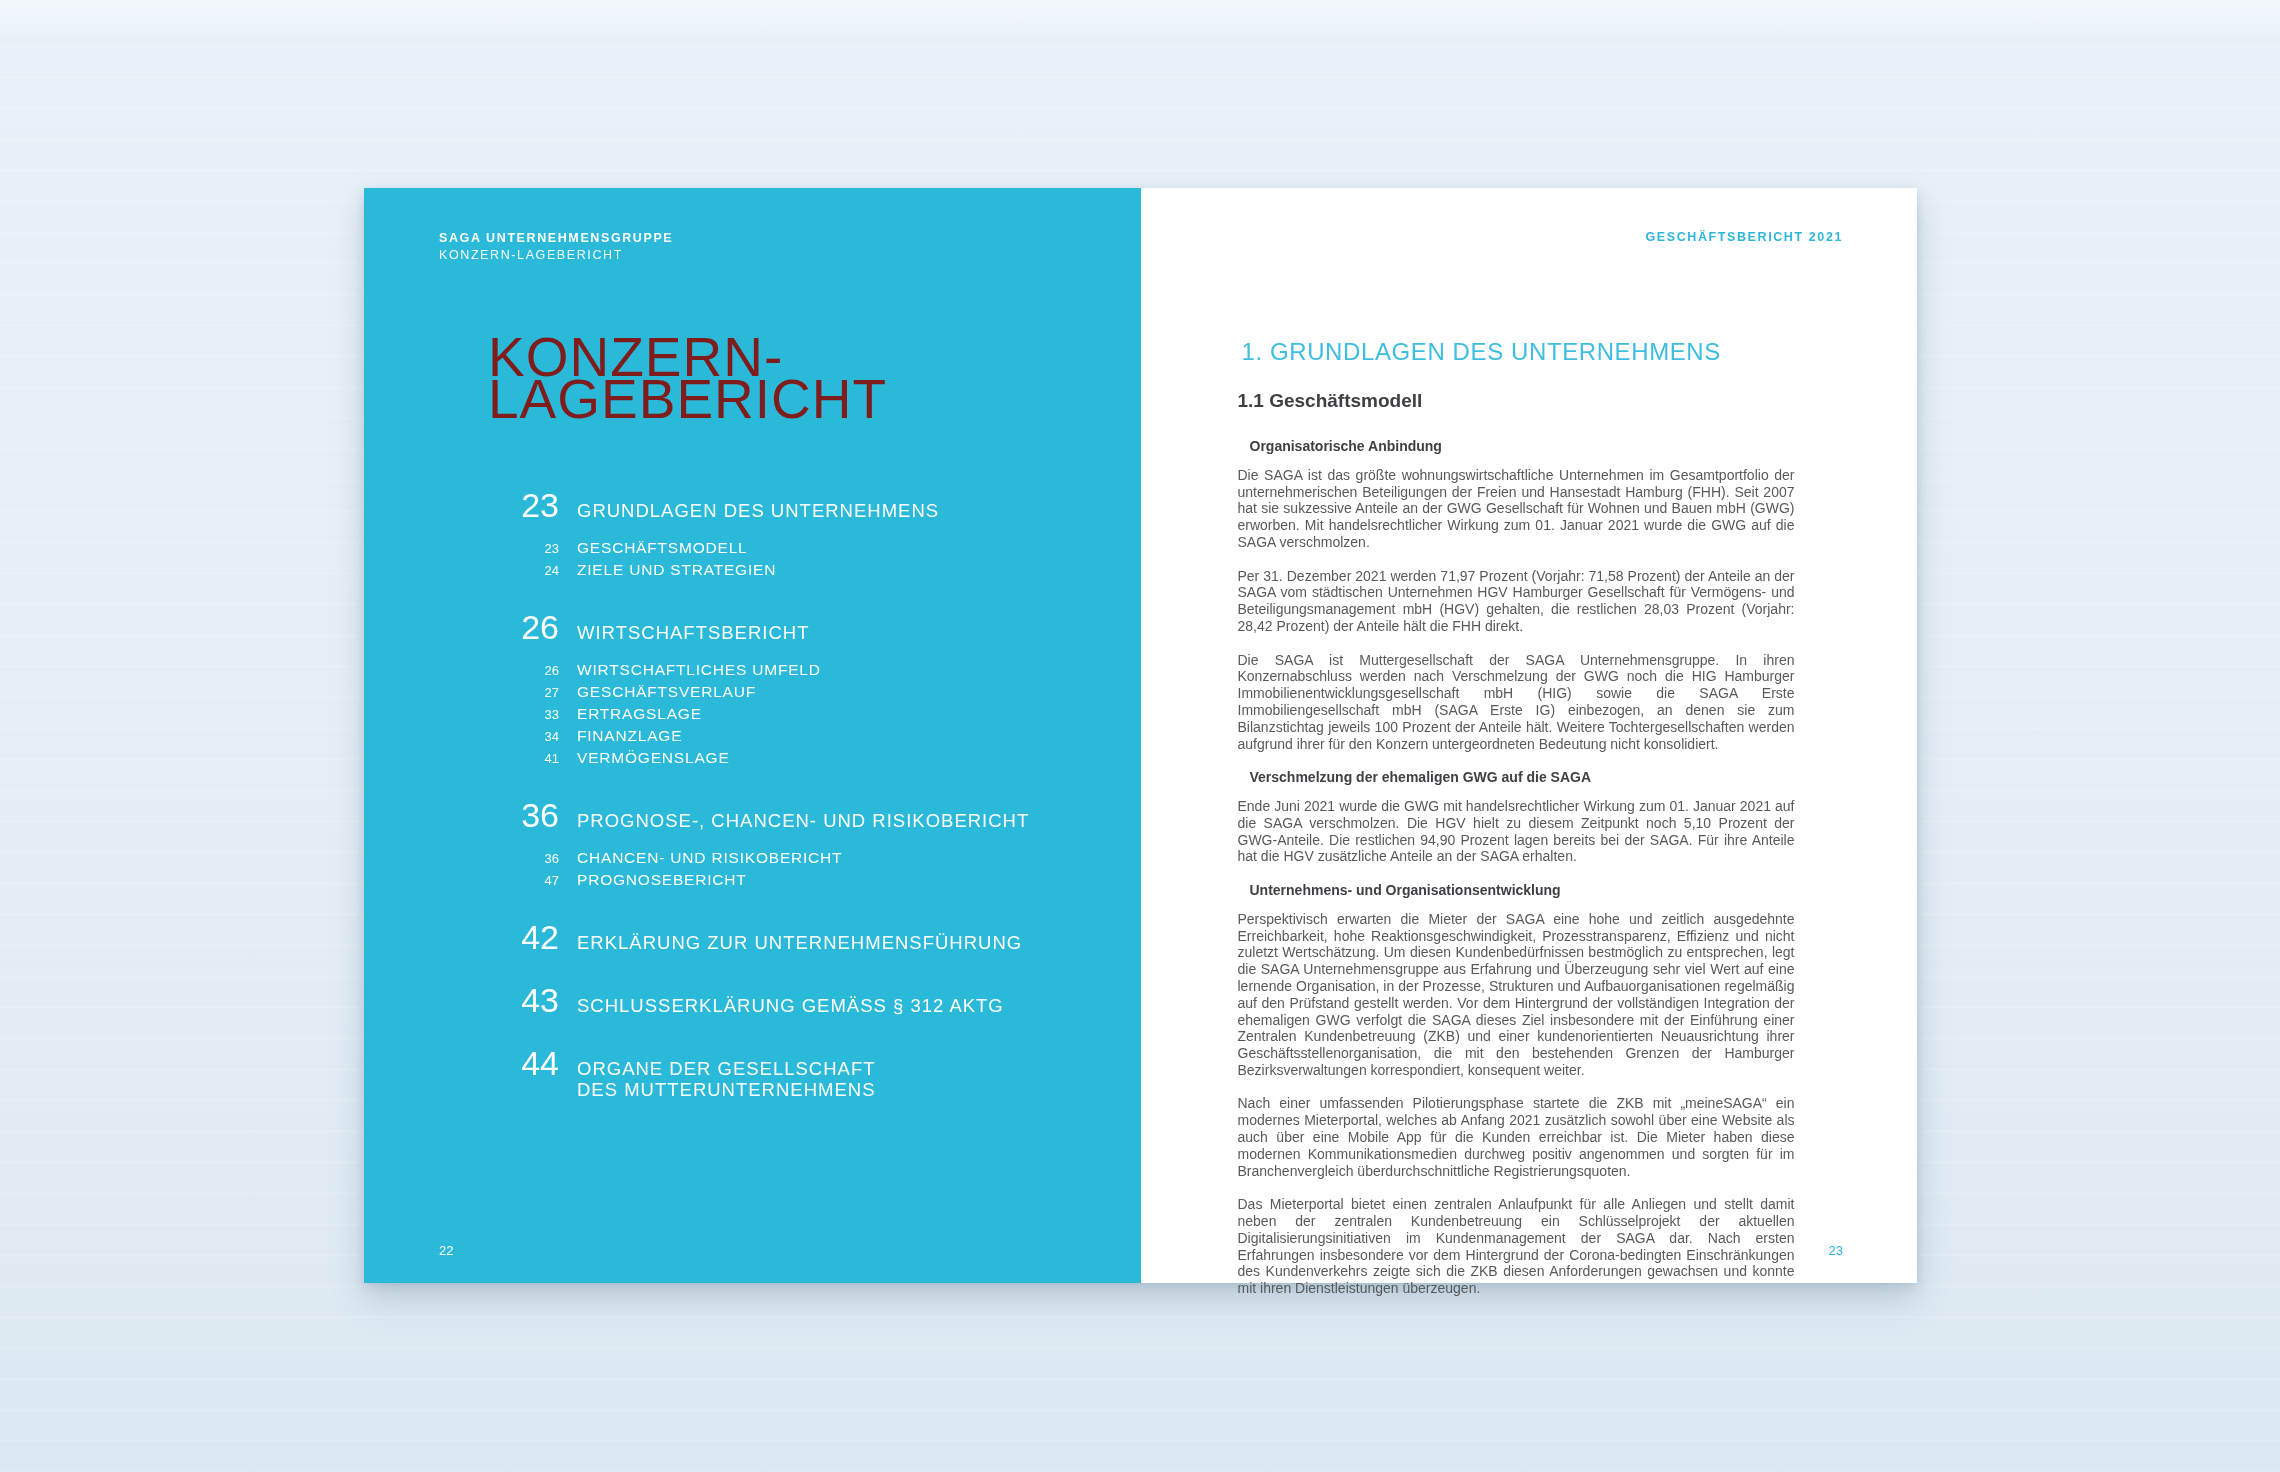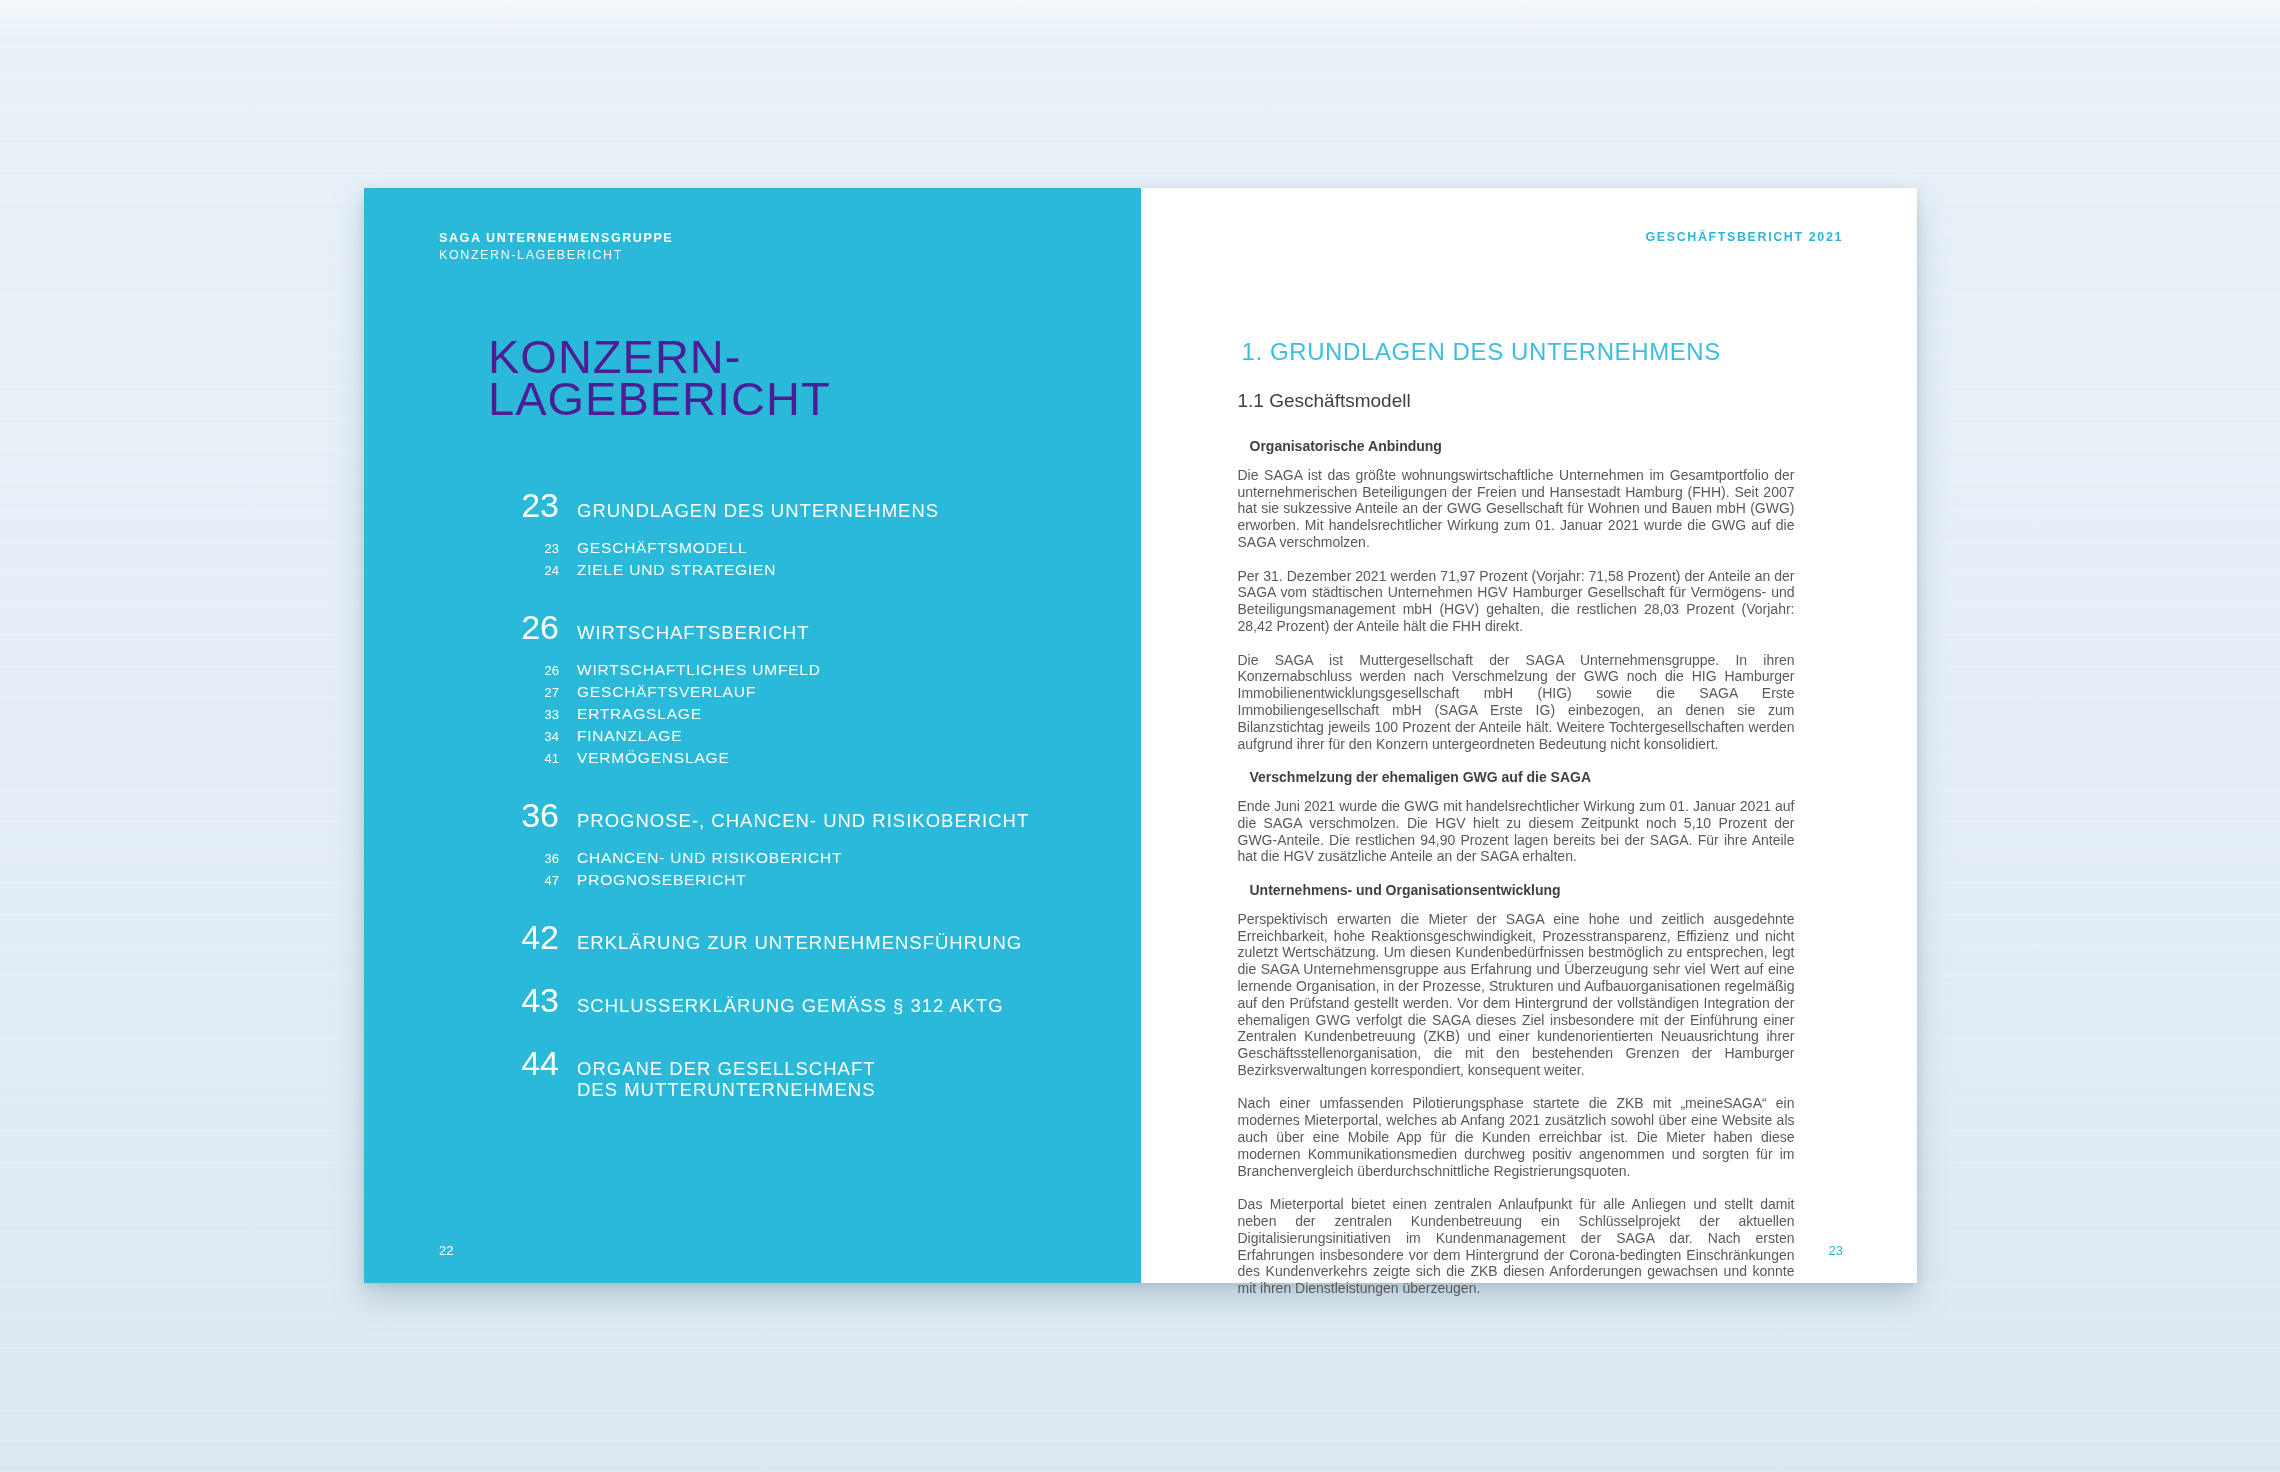--- a/index.html
+++ b/index.html
@@ -21,21 +21,21 @@
   .page{position:relative;flex:1 1 50%;height:100%;padding-left:44px;}
   .page-left{background:#2ab9d9;color:#ffffff;}
   .page-right{background:#ffffff;}
 
   
   .lp-header{position:absolute;left:75px;top:42px;font-size:12.5px;letter-spacing:1.6px;line-height:17px;}
   .lp-header .l1{font-weight:bold;}
   .lp-header .l2{font-weight:normal;opacity:.96;}
   .lp-title{
     position:absolute;left:124px;top:148px;margin:0;
-    font-size:47px;line-height:42px;font-weight:400;letter-spacing:1px;color:#4c1d95;
+    font-size:55px;line-height:42px;font-weight:400;letter-spacing:1px;color:#7f1d1d;
   }
   .toc{position:absolute;left:0;top:300px;width:100%;}
   .toc-entry{margin-bottom:29px;}
   .toc-main{display:flex;align-items:baseline;}
   .toc-num{flex:0 0 195px;text-align:right;font-size:34px;line-height:34px;font-weight:400;}
   .toc-label{margin-left:18px;font-size:18.5px;letter-spacing:1px;line-height:21px;white-space:pre-line;}
   .toc-subs{margin-top:15px;}
   .toc-sub{display:flex;align-items:baseline;line-height:21px;}
   .toc-sub-num{flex:0 0 195px;text-align:right;font-size:13px;}
   .toc-sub-label{margin-left:18px;font-size:15.5px;letter-spacing:0.8px;}
@@ -45,21 +45,21 @@
   .rp-header{
     position:absolute;right:74px;top:42px;
     color:#2eb6d9;font-weight:bold;font-size:12.5px;letter-spacing:1.6px;
   }
   .rp-h1{
     position:absolute;left:97px;top:146px;margin:4px;
     font-size:24px;font-weight:400;letter-spacing:0.6px;color:#3dbde0;
   }
   .rp-h2{
     position:absolute;left:97px;top:202px;margin:0;
-    font-size:19px;font-weight:normal;color:#3f4043;
+    font-size:19px;font-weight:bold;color:#3f4043;
   }
   .rp-body{
     position:absolute;left:97px;top:238px;width:557px;
     font-size:14px;line-height:16.8px;color:#58595b;
     text-align:justify;hyphens:auto;-webkit-hyphens:auto;
   }
   .rp-body h4{margin:12px;font-size:14px;line-height:16.8px;font-weight:bold;color:#3f4043;}
   .rp-body p{margin:0 0 16.8px 0;}
   .rp-pagenum{position:absolute;right:74px;bottom:25px;color:#2eb6d9;font-size:13px;}
 </style>

